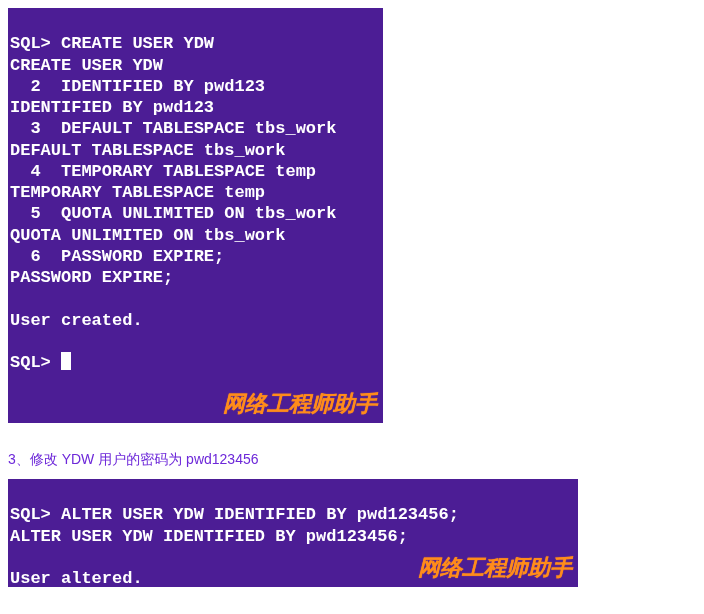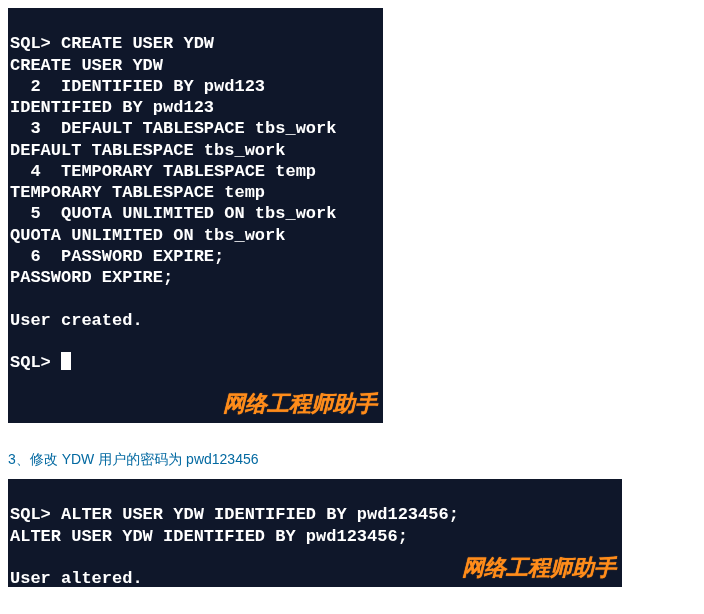--- a/index.html
+++ b/index.html
@@ -4,44 +4,44 @@
 <style>
   body {
     margin: 0;
     padding: 8px;
     font-family: Arial, "Microsoft YaHei", sans-serif;
     background: #ffffff;
     width: 704px;
     box-sizing: border-box;
   }
   .terminal {
-    background: #0f172a;
+    background: #4c1d95;
     color: #ffffff;
     font-family: "Courier New", Consolas, monospace;
     font-size: 17px;
     font-weight: bold;
     padding: 0;
     line-height: 1.25;
     white-space: pre;
     position: relative;
     box-sizing: border-box;
   }
   .terminal.t1 {
     width: 375px;
     height: 415px;
     padding: 4px 0 4px 2px;
   }
   .terminal.t2 {
-    width: 614px;
+    width: 570px;
     height: 108px;
     padding: 4px 0 4px 2px;
   }
   .section-text {
     font-size: 14px;
-    color: #0369a1;
+    color: #6d28d9;
     margin: 28px 0 10px 0;
   }
   .watermark {
     position: absolute;
     color: #ff8c1a;
     font-family: Liberation Sans, sans-serif;
     font-weight: bold;
     font-style: italic;
     font-size: 22px;
     text-shadow: 0 0 1px #ff8c1a;

